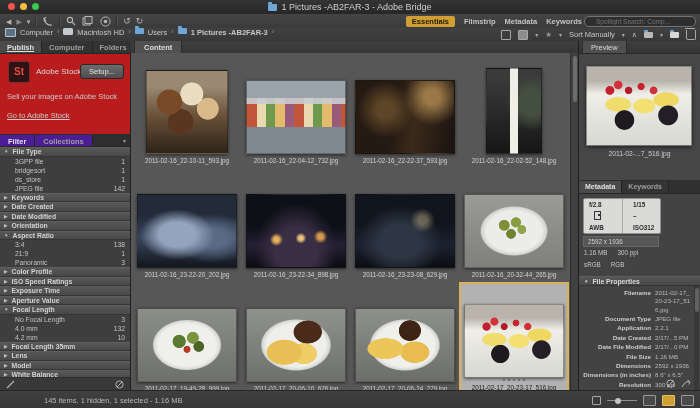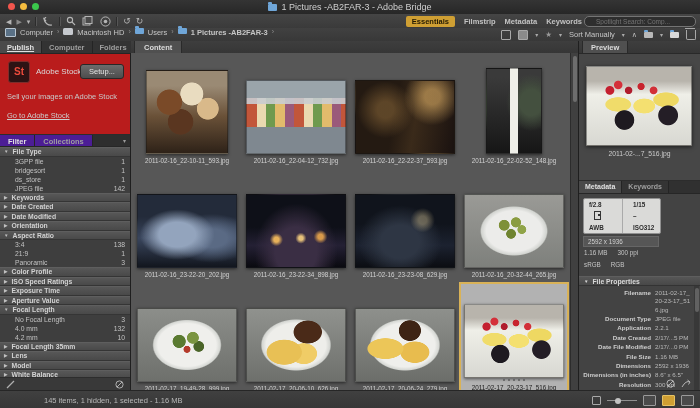--- a/index.html
+++ b/index.html
@@ -93,21 +93,21 @@
   .cell.selected{background:#b2b2b2;border:2px solid #d9b257;margin:-2px;box-sizing:content-box;}
   .cell.selected .fname{color:#1c1c1c;bottom:1px;}
   .dots{position:absolute;left:0;right:0;bottom:12px;height:5px;display:flex;justify-content:center;gap:3px;align-items:center;}
   .dots i{width:2px;height:2px;border-radius:50%;background:#5c5c5c;}
   .vscroll{left:570px;top:53px;width:8px;height:337px;background:#404040;border-left:1px solid #2c2c2c;box-sizing:border-box;}
   .vthumb{position:absolute;left:1.5px;top:3px;width:4.5px;height:46px;background:#6d6d6d;border-radius:3px;}
 
   
   .rpanel{left:578px;top:41px;width:122px;height:349px;background:#434343;border-left:1px solid #1f1f1f;box-sizing:border-box;}
   .rtabbar{height:12px;background:linear-gradient(#3e3e3e,#363636);border-bottom:1px solid #292929;position:relative;}
-  .rtab{position:absolute;left:3px;top:0;height:12px;padding:2px 8px 0;background:#505050;font-size:7.5px;font-weight:bold;
+  .rtab{position:absolute;left:3px;top:0;height:12px;padding:2px 8px 0;background:#505050;font-size:7.5px;font-weight:normal;
         color:#dcdcdc;border-left:1px solid #2a2a2a;border-right:1px solid #2a2a2a;box-sizing:border-box;}
   .preview-box{position:relative;height:126px;background:#474747;border-bottom:1px solid #2c2c2c;}
   .pimg{position:absolute;left:7px;top:12px;width:104px;height:78px;box-shadow:0 1px 4px rgba(0,0,0,.6);border:1px solid rgba(15,15,15,.4);}
   .pcap{position:absolute;left:0;right:0;top:96px;text-align:center;font-size:6.8px;color:#cccccc;}
   .meta-tabs{display:flex;height:12px;background:#303030;border-bottom:1px solid #262626;}
   .mtab{font-size:7px;font-weight:bold;color:#9f9f9f;padding:2px 6px 0;background:#343434;border-right:1px solid #242424;}
   .mtab.active{background:#4a4a4a;color:#e0e0e0;}
   .placard{position:absolute;left:4px;top:4px;width:76px;height:34px;background:#dadad8;border:1px solid #909090;
            border-radius:2px;display:grid;grid-template-columns:1fr 1fr;grid-template-rows:1fr 1fr 1fr;
            font-size:6.3px;font-weight:bold;color:#2c2c2c;align-items:center;}

